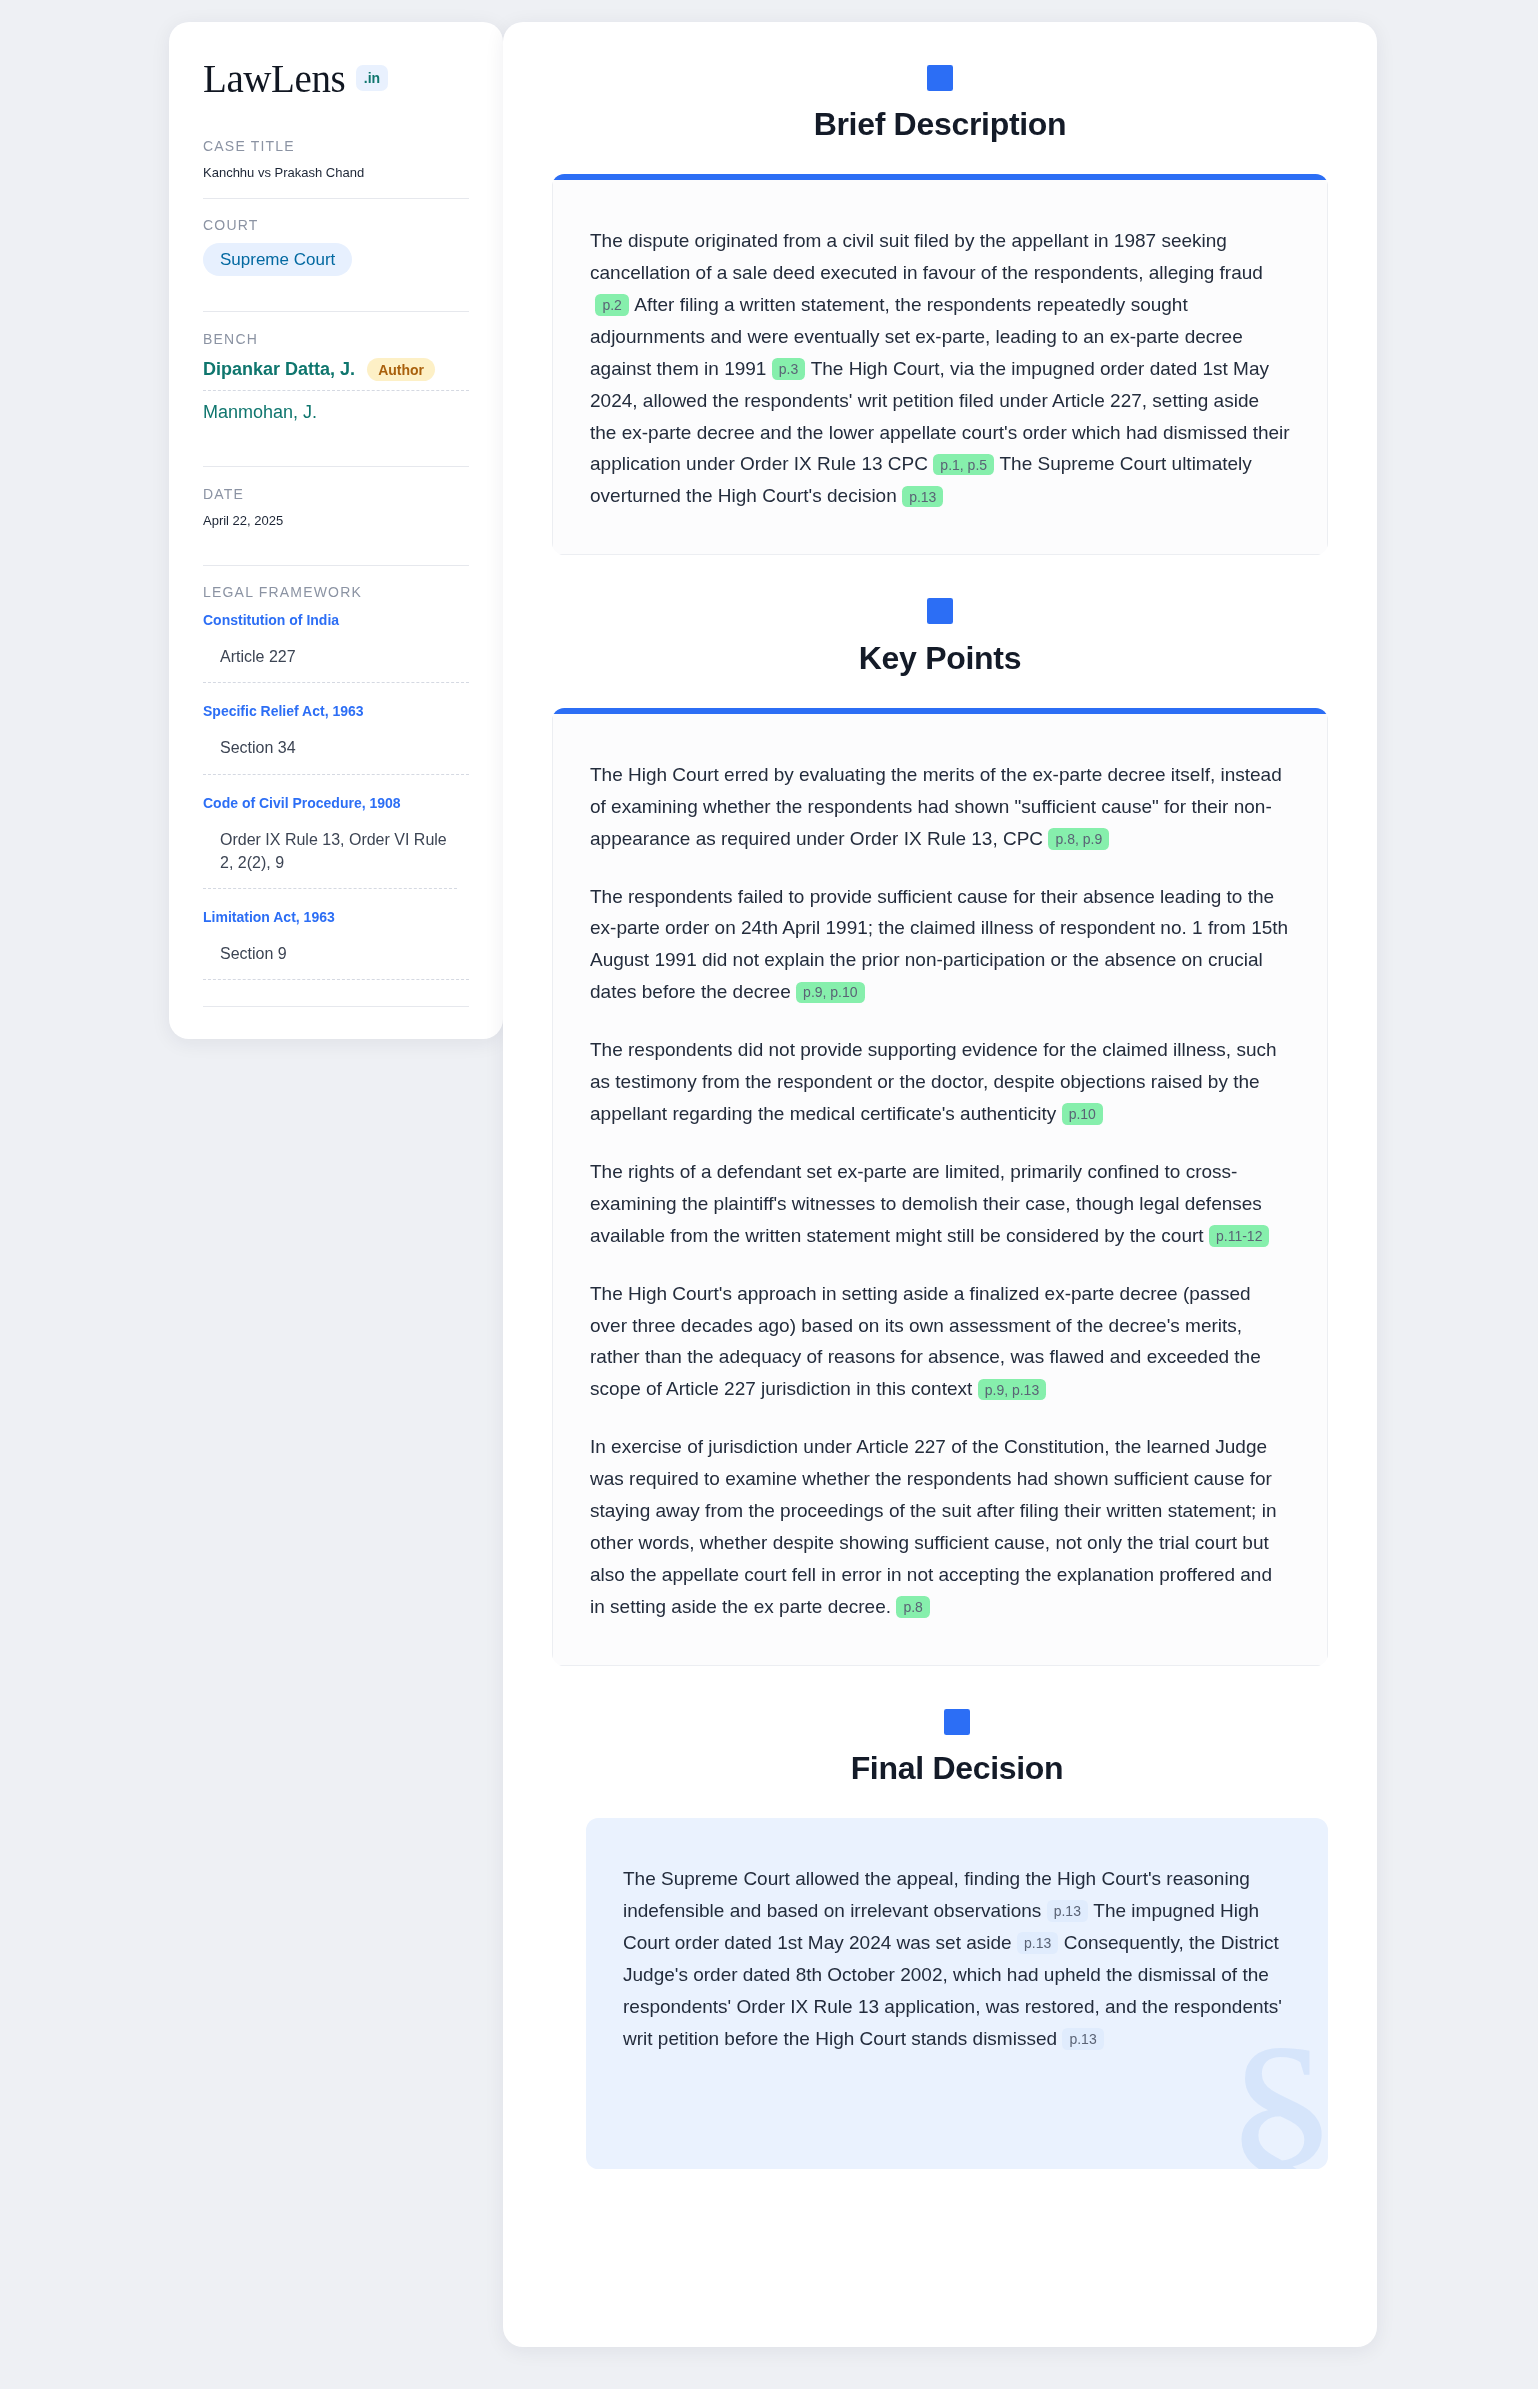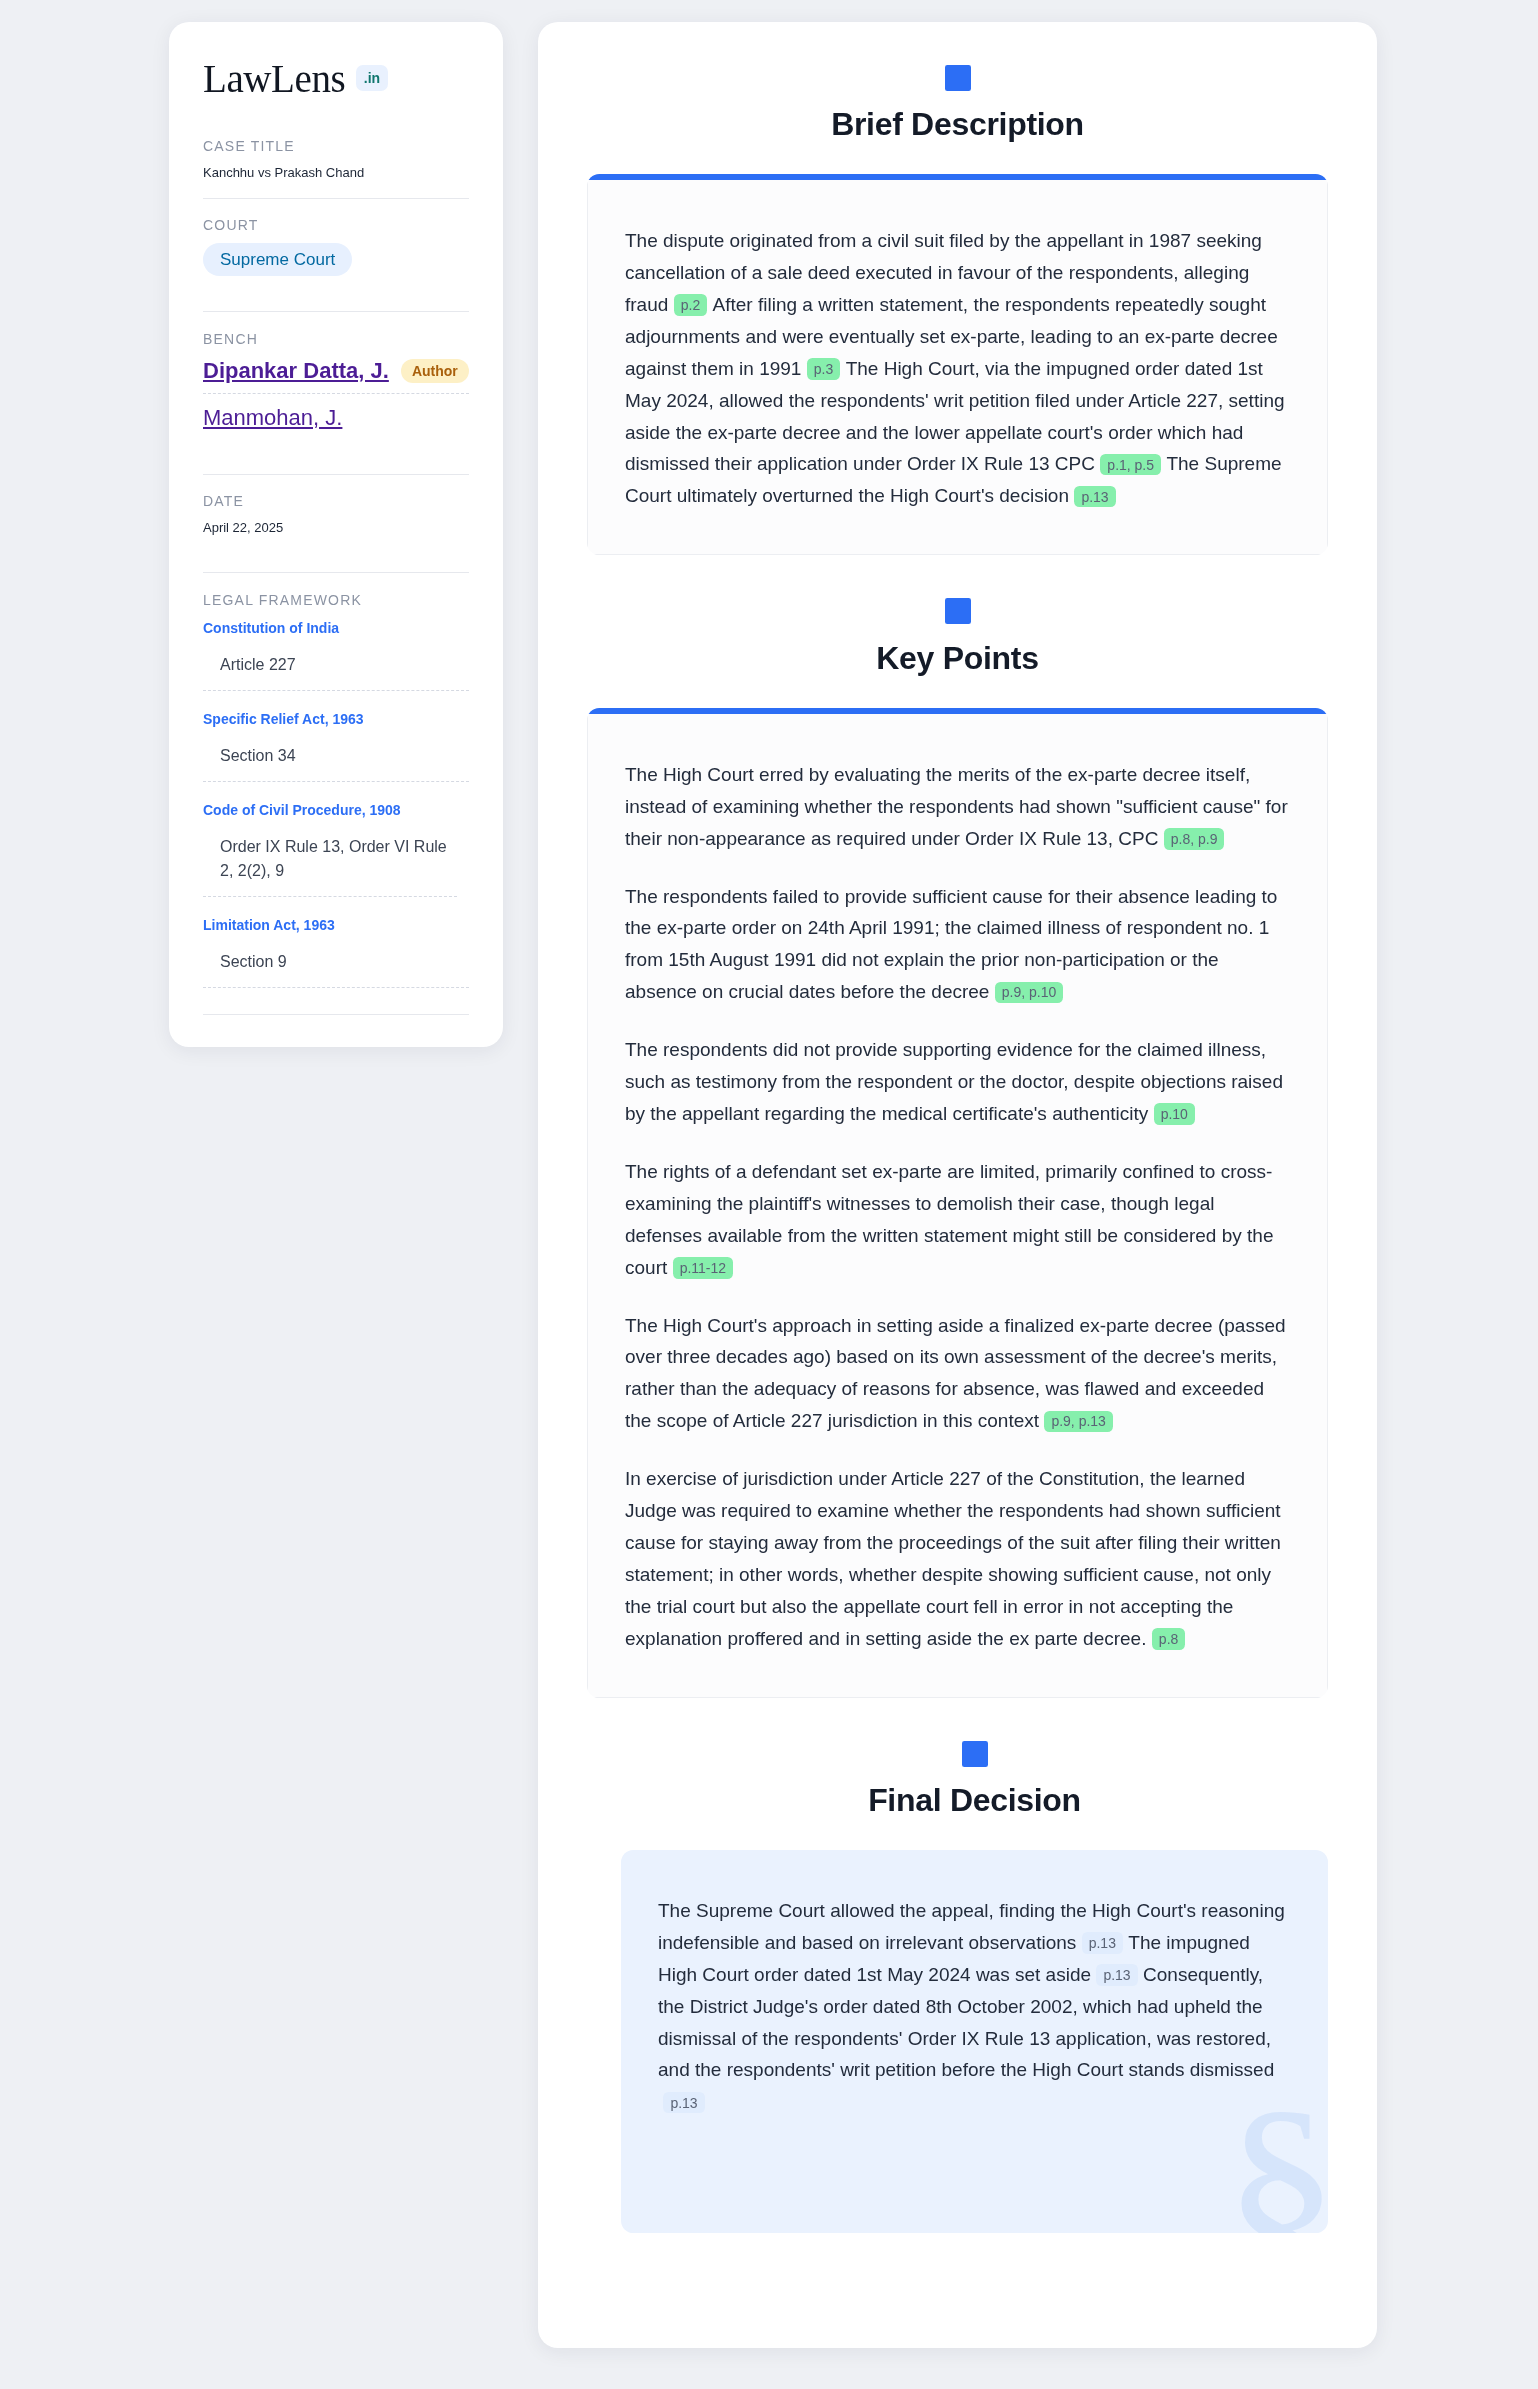--- a/index.html
+++ b/index.html
@@ -11,21 +11,20 @@
     font-family: "Liberation Sans", sans-serif;
     -webkit-font-smoothing: antialiased;
   }
 
   .page {
     position: relative;
     width: 1539px;
     height: 2389px;
     display: flex;
     align-items: flex-start;
-    gap: 35px;
     padding: 21.5px 162px 0 169px;
   }
 
   
   .sidebar {
     width: 334px;
     flex: 0 0 334px;
     background: #ffffff;
     border-radius: 20px;
     box-shadow: 0 3.1px 20px rgba(25,35,60,.07);
@@ -86,21 +85,21 @@
 
   .bench-row {
     display: flex;
     align-items: center;
     gap: 12.3px;
     padding: 1.5px 0 9.2px 0;
     border-bottom: 0.8px dashed #d5d9e2;
     margin-bottom: 9.2px;
   }
   .bench-row:last-child { border-bottom: none; margin-bottom: 0; }
-  .bench-name { font-size: 22px; color: #4c1d95; font-weight: bold; text-decoration: underline; }
+  .bench-name { font-size: 18px; color: #0f766e; font-weight: bold; }
   .bench-name.plain { font-weight: normal; }
   .badge-author {
     background: #fdf0c6;
     color: #a9600c;
     font-size: 14px;
     font-weight: bold;
     border-radius: 769px;
     padding: 4.6px 10.8px;
     line-height: 1;
   }

